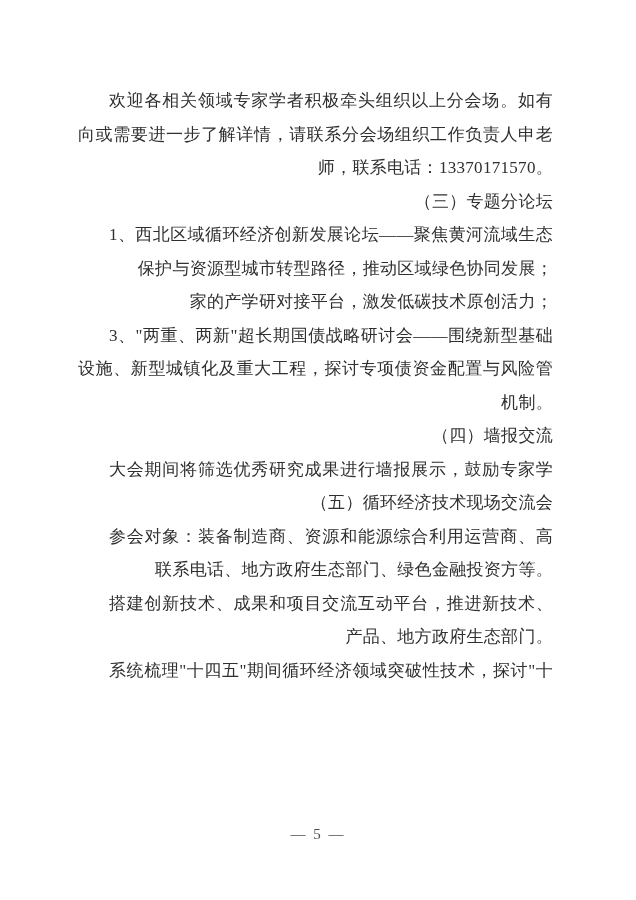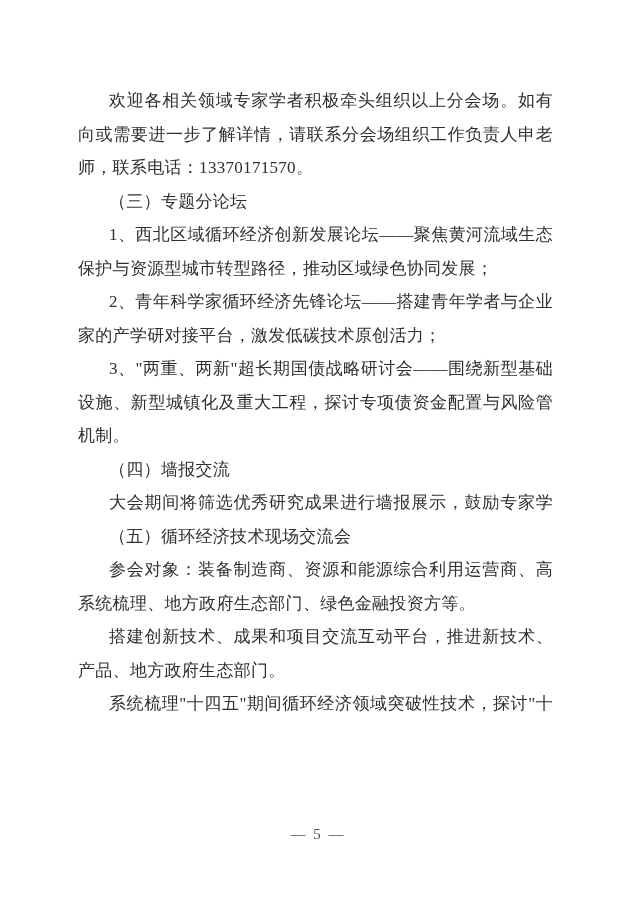--- a/index.html
+++ b/index.html
@@ -21,21 +21,21 @@
     top: 84px;
     left: 78px;
     width: 475px;
   }
   .line {
     font-size: 17px;
     line-height: 33.5px;
     height: 33.5px;
     white-space: nowrap;
     letter-spacing: 0.3px;
-    text-align: left;
+    text-align: right;
   }
   .line.fill {
     white-space: normal;
     text-align: justify;
     text-align-last: justify;
     text-justify: inter-character;
     overflow: hidden;
   }
   .line.indent {
     text-indent: 31px;
@@ -56,28 +56,27 @@
 <body>
 
 <div class="page">
   <div class="body-text">
     <div class="line indent fill">欢迎各相关领域专家学者积极牵头组织以上分会场。如有意</div>
     <div class="line fill">向或需要进一步了解详情，请联系分会场组织工作负责人申老</div>
     <div class="line">师，联系电话：13370171570。</div>
     <div class="line indent">（三）专题分论坛</div>
     <div class="line indent fill">1、西北区域循环经济创新发展论坛——聚焦黄河流域生态</div>
     <div class="line">保护与资源型城市转型路径，推动区域绿色协同发展；</div>
-    <div class="line indent fill">2、青年科学家循环经济先锋论坛——搭建青年学者与企业</div>
     <div class="line">家的产学研对接平台，激发低碳技术原创活力；</div>
     <div class="line indent fill">3、"两重、两新"超长期国债战略研讨会——围绕新型基础</div>
     <div class="line fill">设施、新型城镇化及重大工程，探讨专项债资金配置与风险管控</div>
     <div class="line">机制。</div>
     <div class="line indent">（四）墙报交流</div>
     <div class="line indent fill">大会期间将筛选优秀研究成果进行墙报展示，鼓励专家学者</div>
     <div class="line indent">（五）循环经济技术现场交流会</div>
     <div class="line indent fill">参会对象：装备制造商、资源和能源综合利用运营商、高校</div>
-    <div class="line">系统梳理、地方政府生态部门、绿色金融投资方等。</div>
+    <div class="line">联系电话、地方政府生态部门、绿色金融投资方等。</div>
     <div class="line indent fill">搭建创新技术、成果和项目交流互动平台，推进新技术、新</div>
     <div class="line">产品、地方政府生态部门。</div>
     <div class="line indent fill">系统梳理"十四五"期间循环经济领域突破性技术，探讨"十</div>
   </div>
   <div class="page-number">— 5 —</div>
 </div>
 
 </body></html>

